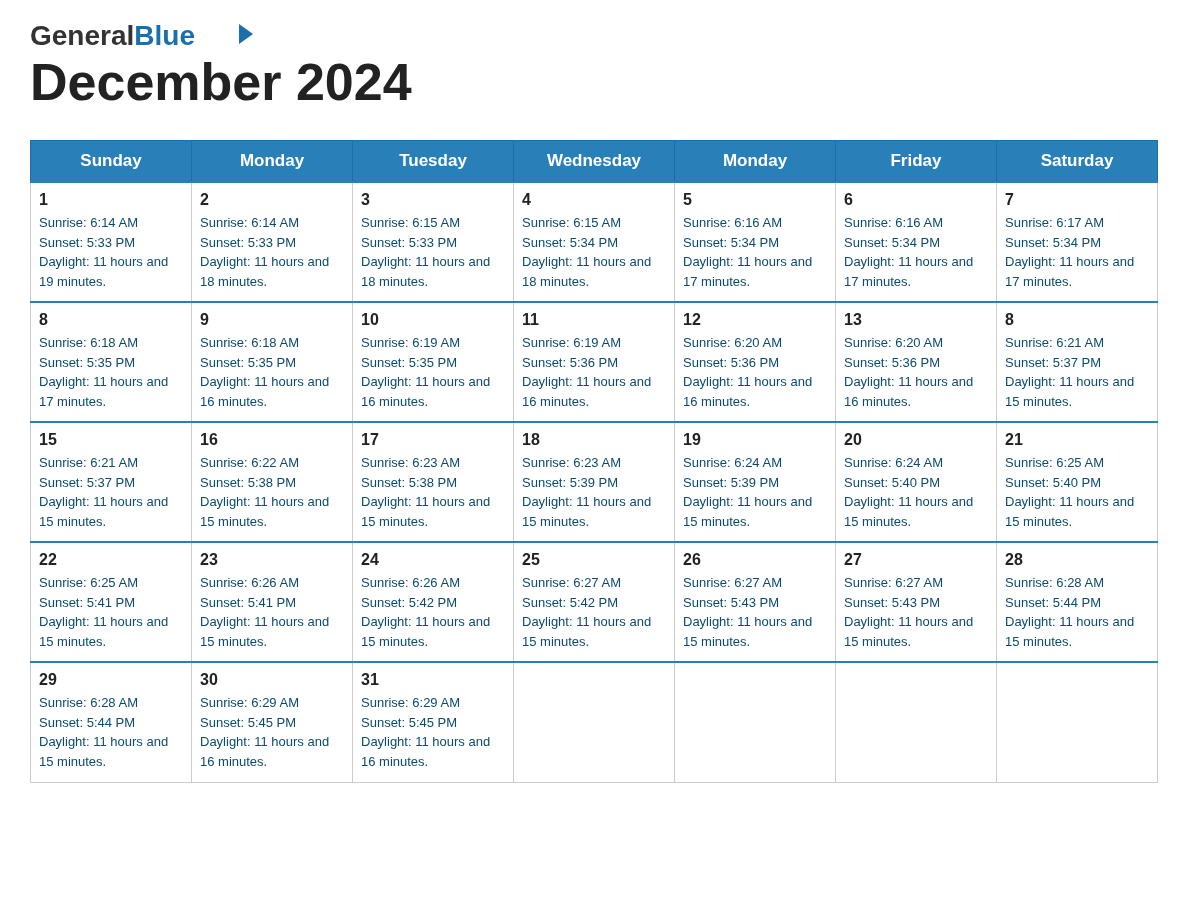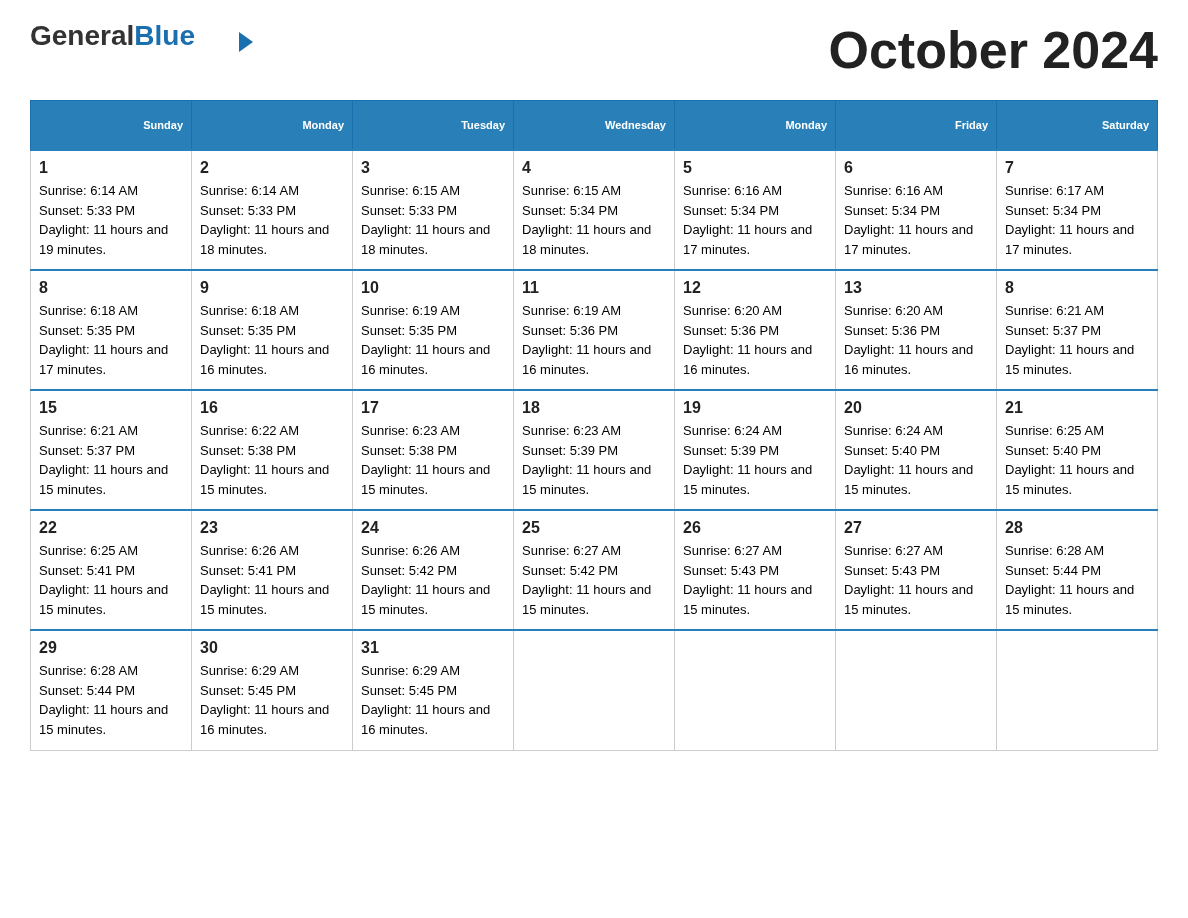--- a/index.html
+++ b/index.html
@@ -7,38 +7,39 @@
       font-family: Arial, sans-serif;
       background: #fff;
       padding: 20px 30px;
       width: 1188px;
       min-height: 918px;
     }
     .header {
       display: flex;
       justify-content: space-between;
       align-items: flex-start;
-      margin-bottom: 20px;
+      margin-bottom: 28px;
+      flex-direction: column;
     }
     .logo {
       display: flex;
       flex-direction: column;
     }
     .logo-text {
       display: flex;
       align-items: center;
     }
     .logo-general {
       font-size: 28px;
       font-weight: bold;
       color: #333;
     }
     .logo-blue-container {
       display: flex;
-      align-items: flex-end;
+      align-items: flex-start;
       gap: 40px;
     }
     .logo-blue {
       font-size: 28px;
       font-weight: bold;
       color: #1a6faf;
     }
     .logo-arrow {
       width: 0;
       height: 0;
@@ -62,24 +63,24 @@
       margin-top: 4px;
     }
     .calendar {
       width: 100%;
       border-collapse: collapse;
       border: 1px solid #ccc;
     }
     .calendar th {
       background-color: #2980b9;
       color: white;
-      font-size: 11px;
-      font-weight: bold;
-      padding: 18px 8px;
-      text-align: right;
+      font-size: 17px;
+      font-weight: bold;
+      padding: 10px 8px;
+      text-align: center;
       border: 1px solid #1a6faf;
     }
     .calendar td {
       vertical-align: top;
       padding: 8px 8px;
       border: 1px solid #ccc;
       font-size: 13px;
       color: #333;
       width: 14.28%;
       min-height: 120px;
@@ -87,21 +88,21 @@
     }
     .day-number {
       font-size: 16px;
       font-weight: bold;
       color: #222;
       margin-bottom: 4px;
     }
     .day-info {
       font-size: 13px;
       line-height: 1.5;
-      color: #000000;
+      color: #0c4a6e;
     }
     .empty-cell {
       background: #fff;
     }
     tr.week-row td {
       border-top: 2px solid #2980b9;
     }
   </style>
 </head>
 <body>
@@ -110,21 +111,21 @@
   <div class="logo">
     <div class="logo-text">
       <span class="logo-general">General</span>
       <div class="logo-blue-container">
         <span class="logo-blue">Blue</span>
         <div class="logo-arrow"></div>
       </div>
     </div>
   </div>
   <div class="title-section">
-    <div class="month-title">October 2024</div>
+    <div class="month-title">December 2024</div>
   </div>
 </div>
 
 <table class="calendar">
   <thead>
     <tr>
     <th>Sunday</th>
         <th>Monday</th>
         <th>Tuesday</th>
         <th>Wednesday</th>

